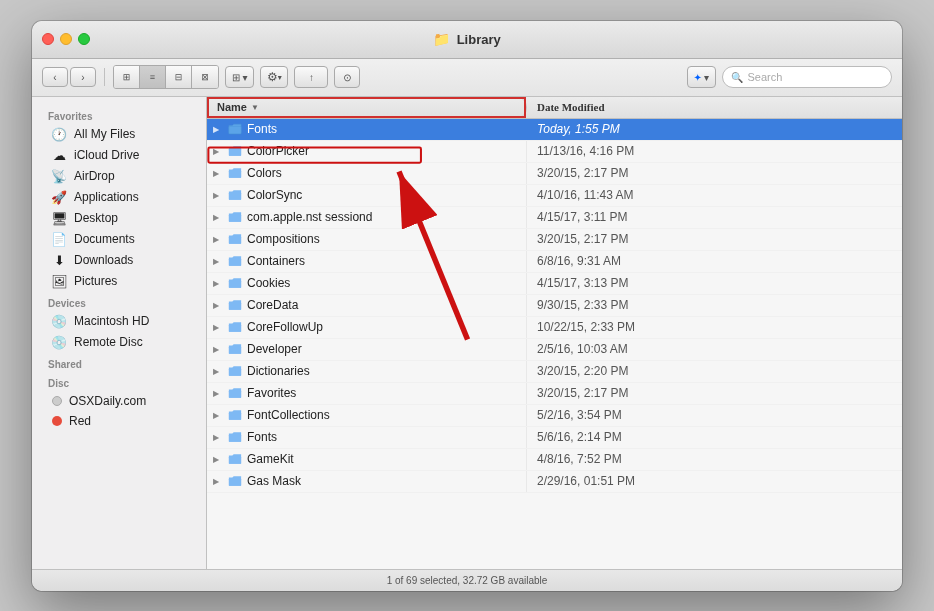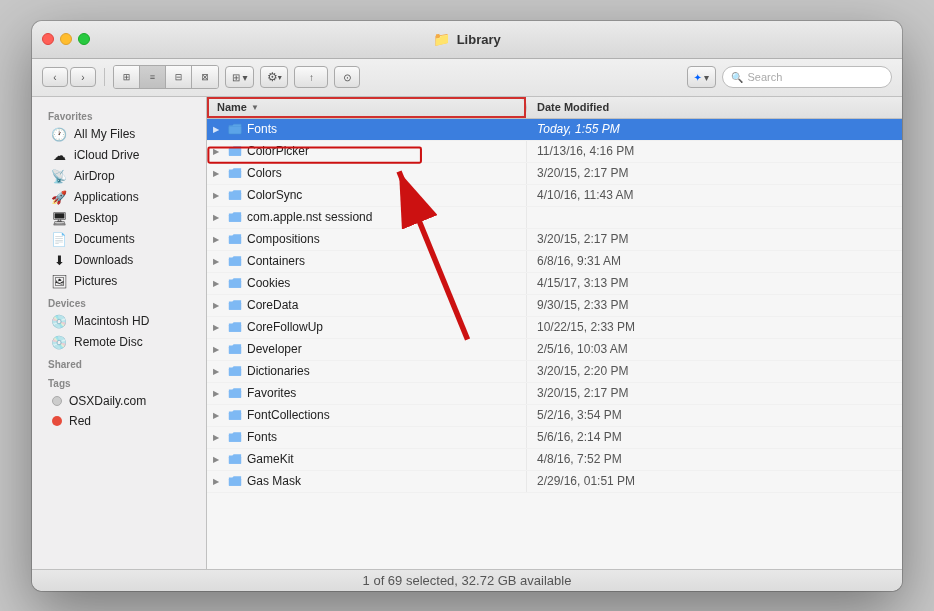--- a/index.html
+++ b/index.html
@@ -282,20 +282,21 @@
       top: 0; left: 0; right: 0; bottom: 0;
       border: 2px solid #d0302e;
       pointer-events: none;
     }
     .col-date {
       flex: 1;
       padding: 0 10px;
       display: flex;
       align-items: center;
       gap: 4px;
+      font-family: Liberation Serif, serif;
     }
     .sort-arrow { font-size: 8px; color: #666; }
     .files-scroll {
       flex: 1;
       overflow-y: auto;
       overflow-x: hidden;
     }
     .file-row {
       display: flex;
       align-items: center;
@@ -343,21 +344,21 @@
     }
     .file-row.selected .file-date-cell { color: white; font-style: italic; }
     
     .statusbar {
       height: 22px;
       background: linear-gradient(to bottom, #e8e8e8, #dcdcdc);
       border-top: 1px solid #c0c0c0;
       display: flex;
       align-items: center;
       justify-content: center;
-      font-size: 13px;
+      font-size: 10px;
       color: #555;
       border-radius: 0 0 10px 10px;
     }
     
     .annotation-overlay {
       position: absolute;
       top: 0; left: 0;
       width: 100%;
       height: 100%;
       pointer-events: none;
@@ -465,21 +466,21 @@
         <div class="sidebar-icon">💿</div>
         <span>Macintosh HD</span>
       </div>
       <div class="sidebar-item">
         <div class="sidebar-icon">💿</div>
         <span>Remote Disc</span>
       </div>
 
       <div class="sidebar-section-label">Shared</div>
 
-      <div class="sidebar-section-label">Tags</div>
+      <div class="sidebar-section-label">Disc</div>
       <div class="sidebar-item">
         <div class="tag-dot" style="background:#ccc;border:1px solid #aaa;"></div>
         <span>OSXDaily.com</span>
       </div>
       <div class="sidebar-item">
         <div class="tag-dot" style="background:#e74c3c;"></div>
         <span>Red</span>
       </div>
     </div>
 
@@ -545,20 +546,21 @@
         </div>
         <div class="file-row">
           <div class="file-name-cell">
             <span class="folder-triangle">▶</span>
             <svg class="folder-icon-img" viewBox="0 0 16 12">
                 <path d="M1,2 L5,2 L6.5,0.5 L15,0.5 L15,11.5 L1,11.5 Z" fill="#7eb9f4"></path>
                 <rect x="1" y="3" width="14" height="8.5" rx="1" fill="#7eb9f4"></rect>
               </svg>
             <span>com.apple.nst sessiond</span>
           </div>
+          <div class="file-date-cell">4/15/17, 3:11 PM</div>
         </div>
         <div class="file-row">
           <div class="file-name-cell">
             <span class="folder-triangle">▶</span>
             <svg class="folder-icon-img" viewBox="0 0 16 12">
                 <path d="M1,2 L5,2 L6.5,0.5 L15,0.5 L15,11.5 L1,11.5 Z" fill="#7eb9f4"></path>
                 <rect x="1" y="3" width="14" height="8.5" rx="1" fill="#7eb9f4"></rect>
               </svg>
             <span>Compositions</span>
           </div>

